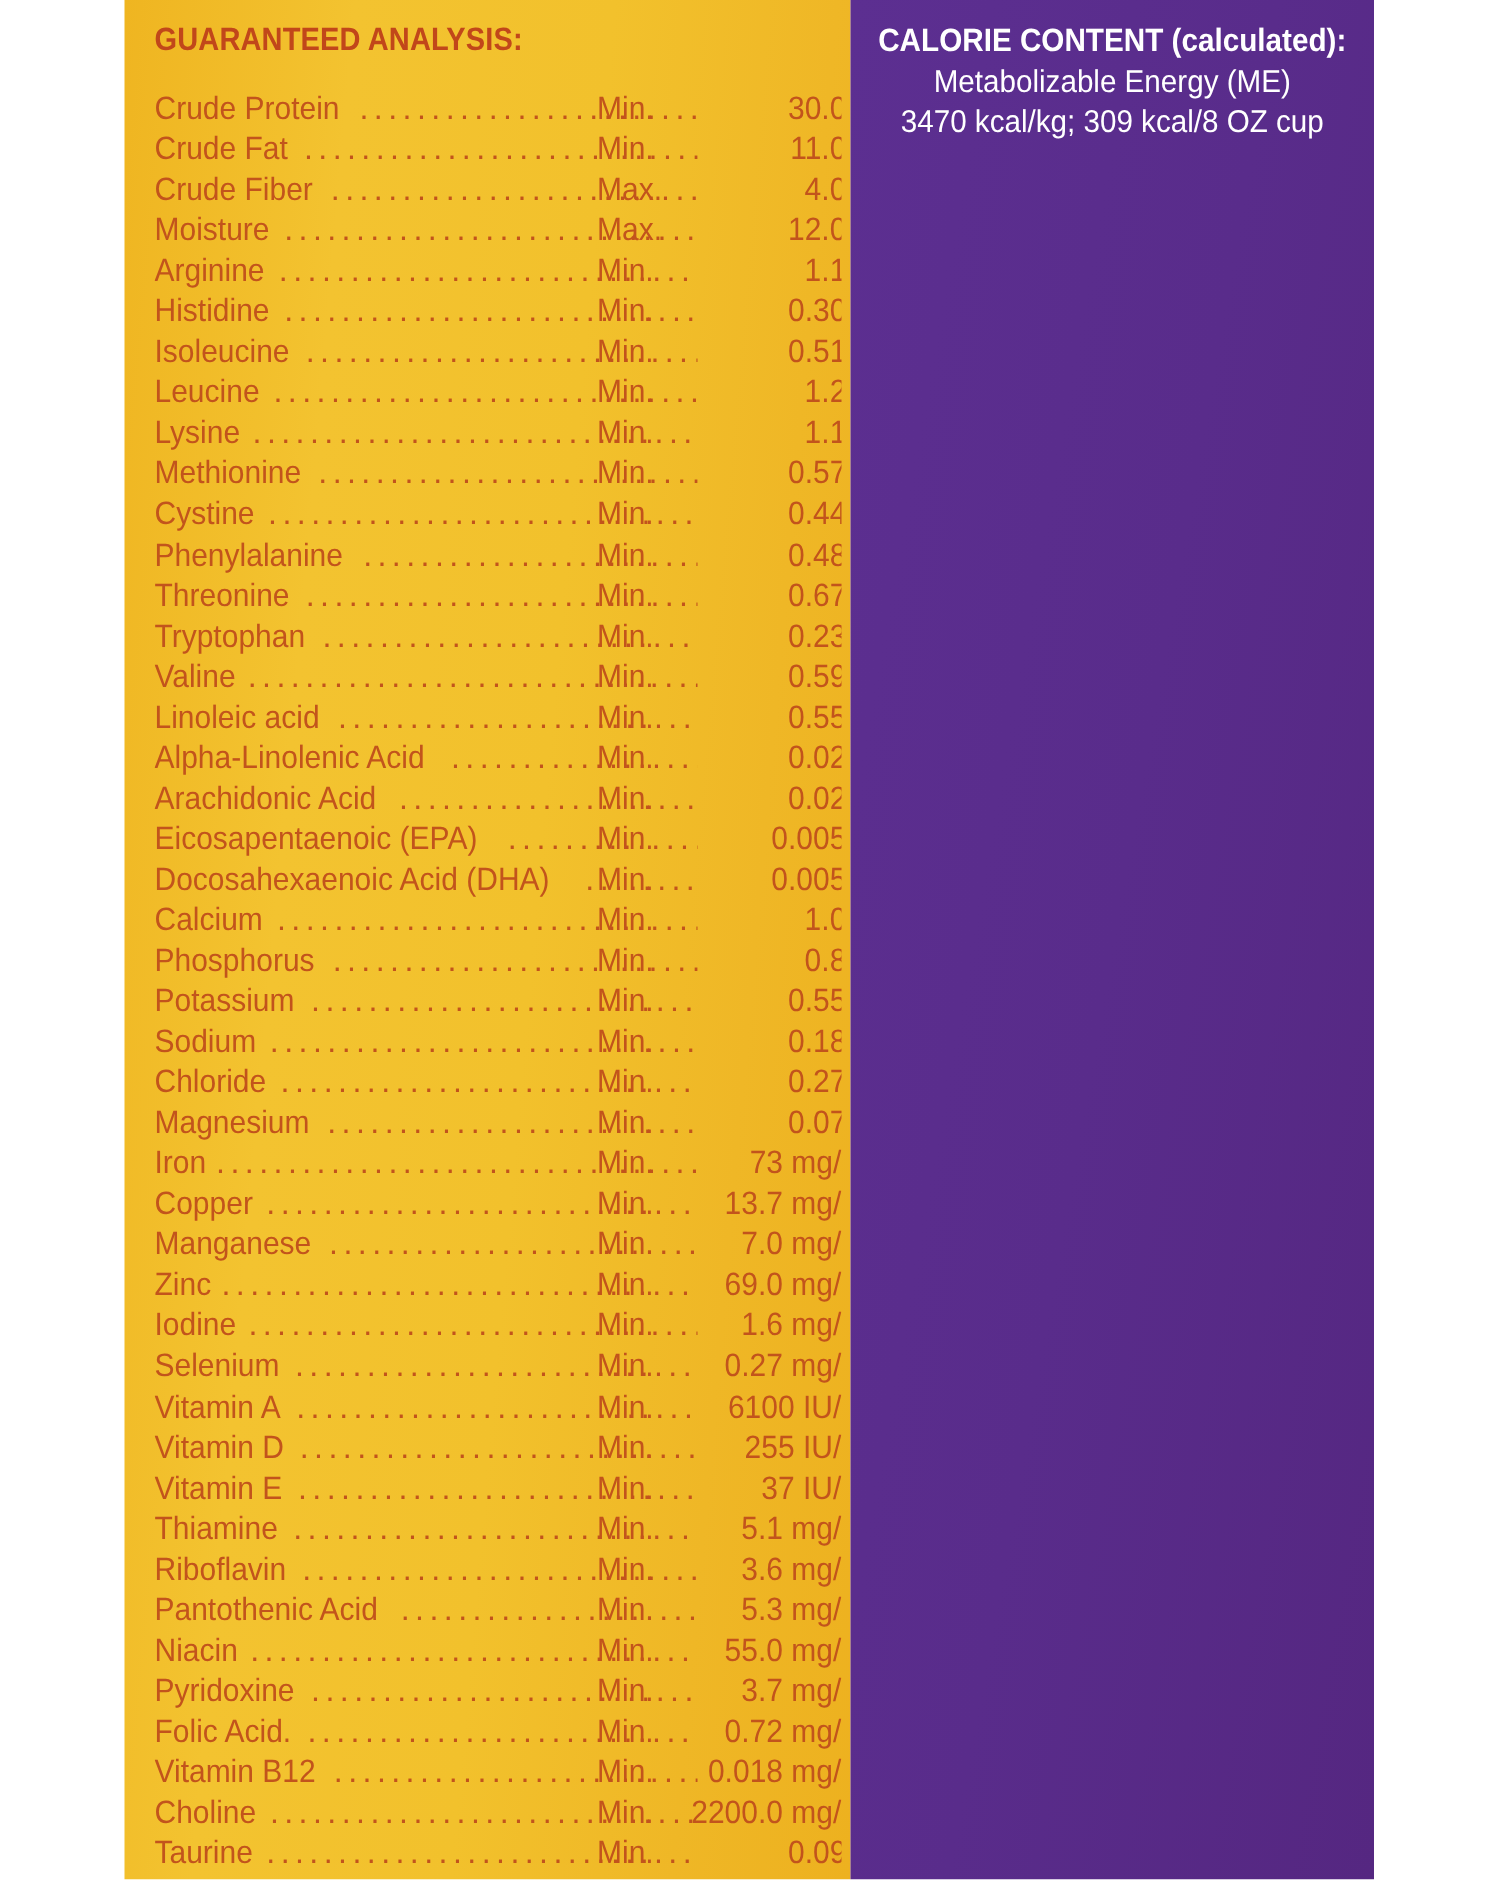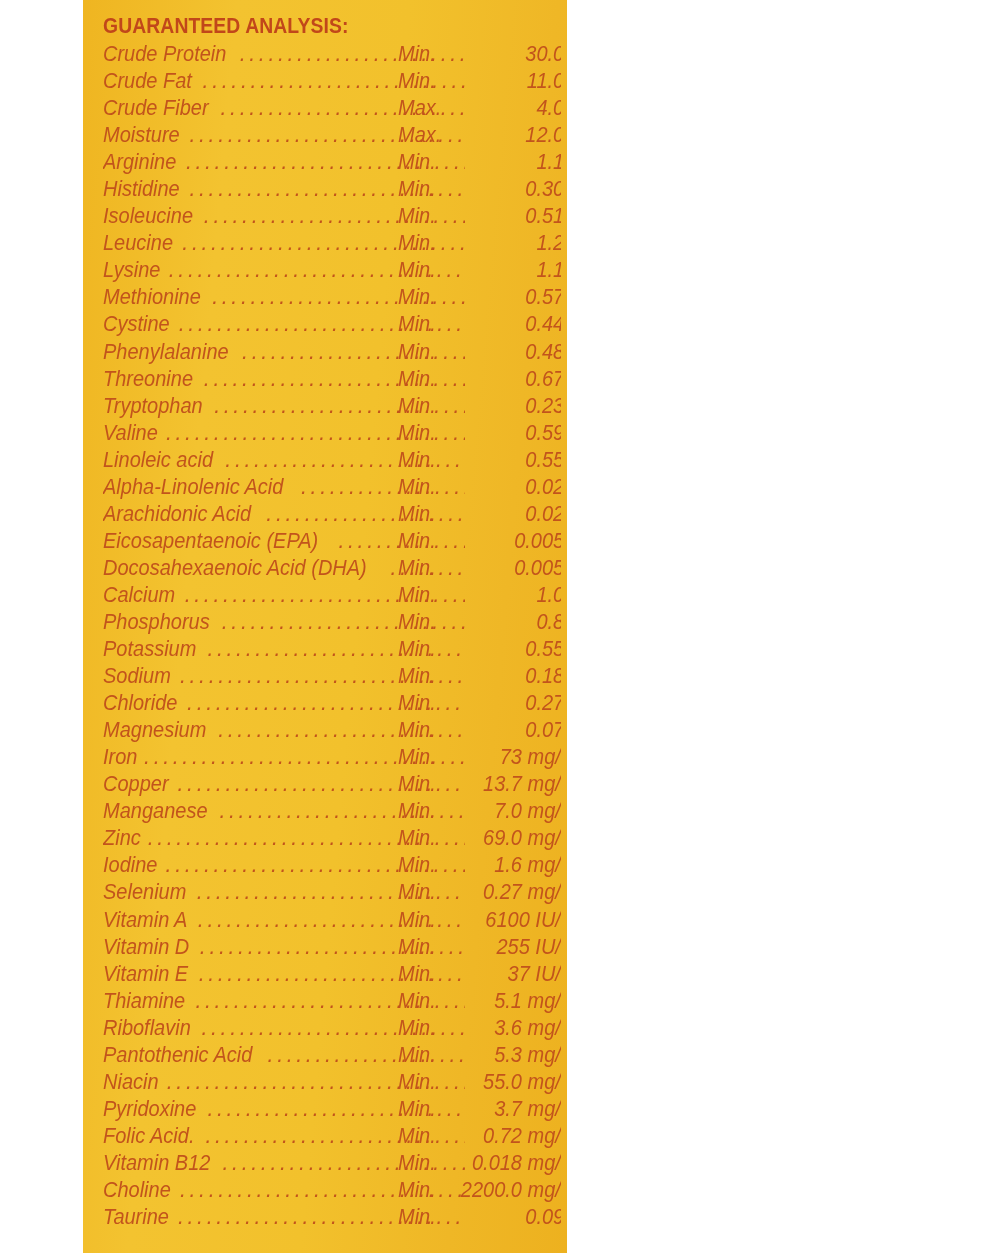--- a/index.html
+++ b/index.html
@@ -61,22 +61,21 @@
     font-size: 21.5px;
     letter-spacing: 0.1px;
     color: #C1471A;
     line-height: 26px;
     transform: scaleX(0.90);
     transform-origin: left center;
     white-space: nowrap;
   }
 
   #analysis-rows {
-    margin-top: 2px;
-    font-style: italic;
+    margin-top: 20px;
   }
 
   .nutrient-row {
     position: relative;
     height: 27.05px;
     line-height: 27.05px;
     white-space: nowrap;
     color: #C2541C;
     font-size: 21.5px;
     font-family: "Liberation Sans", sans-serif;
@@ -512,14 +511,23 @@
               <span class="nutrient-name">Taurine</span>
               <span class="dot-leader">...........................................................</span>
             </div>
             <div class="nutrient-basis">Min.</div>
             <div class="nutrient-value">0.09%</div>
           </div>
         </div>
     </div>
   </div>
 
+  <div id="calorie-panel">
+    <div id="calorie-inner">
+      <div id="calorie-title">CALORIE CONTENT (calculated):</div>
+      <div id="calorie-lines">
+          <div class="calorie-line">Metabolizable Energy (ME)</div>
+          <div class="calorie-line">3470 kcal/kg; 309 kcal/8 OZ cup</div>
+        </div>
+    </div>
+  </div>
 
 </div>
 
 </body></html>

